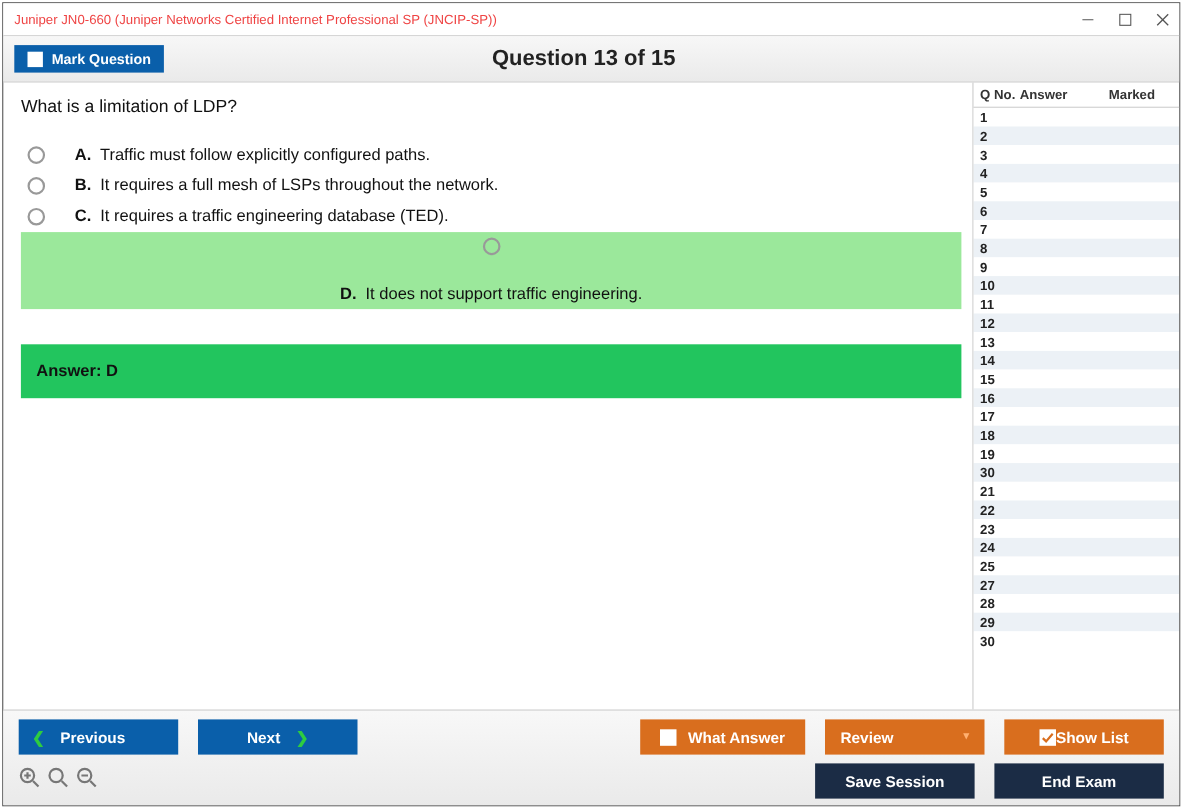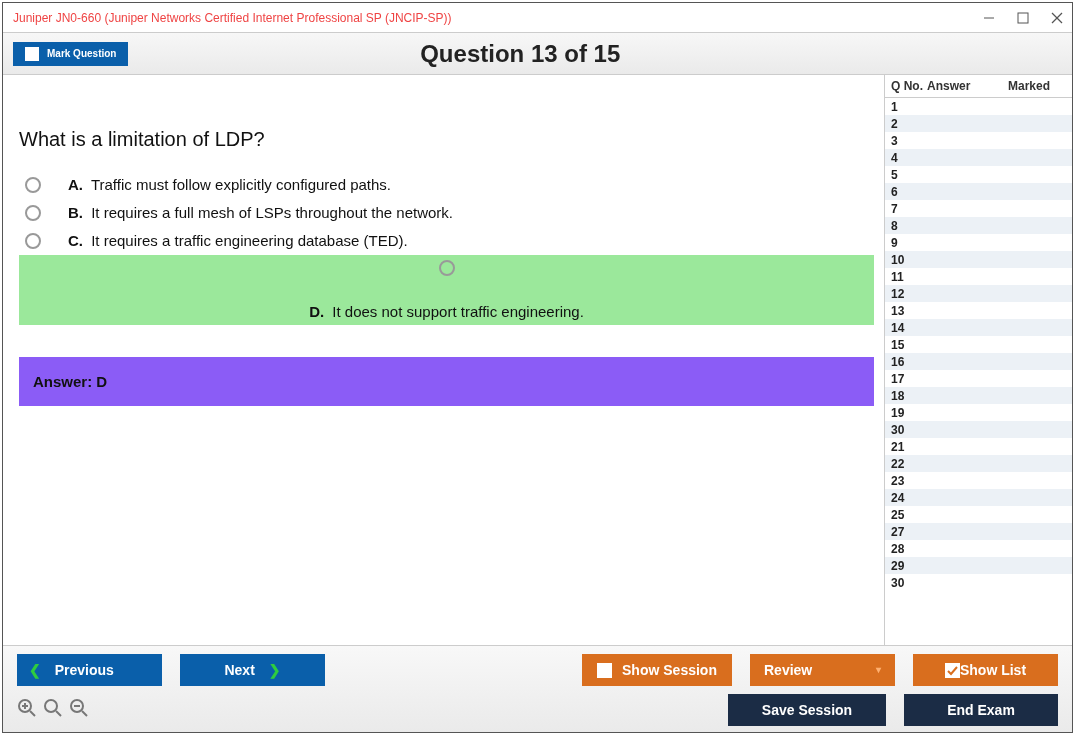--- a/index.html
+++ b/index.html
@@ -40,72 +40,72 @@
     background: linear-gradient(#f7f7f7,#eaeaea);
     border-bottom:1px solid #ccc;
     display:flex;
     align-items:center;
     padding:0 10px;
   }
   .mark-btn {
     background:#0a5faa;
     color:#fff;
     font-weight:bold;
-    font-size:10px;
+    font-size:13px;
     padding:5px 12px;
     display:flex;
     align-items:center;
     gap:8px;
     border:none;
     cursor:pointer;
   }
   .mark-btn .chk {
     width:14px;height:14px;background:#fff;display:inline-block;
   }
   .question-header {
     flex:1;
     text-align:center;
-    font-size:24px;
+    font-size:20px;
     font-weight:bold;
     color:#222;
   }
 
   .body {
     flex:1;
     display:flex;
     min-height:0;
   }
   .main {
     flex:1;
     padding:14px 10px 10px 16px;
     overflow:auto;
     font-size:15px;
     color:#111;
   }
-  .qtext { font-size:20px; margin-bottom:20px;margin-top:39px; }
+  .qtext { font-size:16px; margin-bottom:20px; }
   .option {
     display:flex;
     align-items:center;
     gap:27px;
     padding:5px 6px;
     margin:1px 0;
     font-size:15px;
   }
   .option .radio {
     width:16px;height:16px;border:2px solid #999;border-radius:50%;
     flex:none;
   }
   .option.highlight {
     background:#9be89b;
     flex-direction:column;
   }
   .option strong { font-weight:bold; margin-right:4px;}
   .answer-box {
     margin-top:32px;
-    background:#8b5cf6;
+    background:#22c55e;
     padding:16px 14px;
     font-weight:bold;
     font-size:15px;
   }
 
   .sidebar {
     width:188px;
     border-left:1px solid #ccc;
     display:flex;
     flex-direction:column;
@@ -174,21 +174,21 @@
 
   .footer-row2{
     display:flex;
     align-items:center;
     margin-top:8px;
     gap:18px;
   }
   .zoom-icons{display:flex;gap:6px;color:#777;}
   .zoom-icons span{font-size:20px;cursor:pointer;}
   .save-end{display:flex;gap:18px;margin-left:auto;}
-  .save-btn{width:158px;}
+  .save-btn{width:145px;}
   .end-btn{width:154px;}
 </style>
 </head>
 <body>
 
 <div class="window">
 
   <div class="titlebar">
     <div class="titlebar-title">Juniper JN0-660 (Juniper Networks Certified Internet Professional SP (JNCIP-SP))</div>
     <div class="win-controls">
@@ -406,21 +406,21 @@
         <span class="chev green">❮</span>
         <span>Previous</span>
       </button>
       <button class="btn btn-blue nav-next">
         <span>Next</span>
         <span class="chev green">❯</span>
       </button>
       <div class="spacer"></div>
       <button class="btn btn-orange show-answer">
         <span class="chk2"></span>
-        <span>Show Session</span>
+        <span>What Answer</span>
       </button>
       <button class="btn btn-orange review">
         <span>Review</span>
         <span class="chev orange" style="font-size:10px;">▾</span>
       </button>
       <button class="btn btn-orange show-list">
         <span class="chk2">
           <svg width="11" height="11">
               <polyline points="1,6 4,9 10,2" fill="none" stroke="#d96e1e" stroke-width="2"></polyline>
             </svg>

